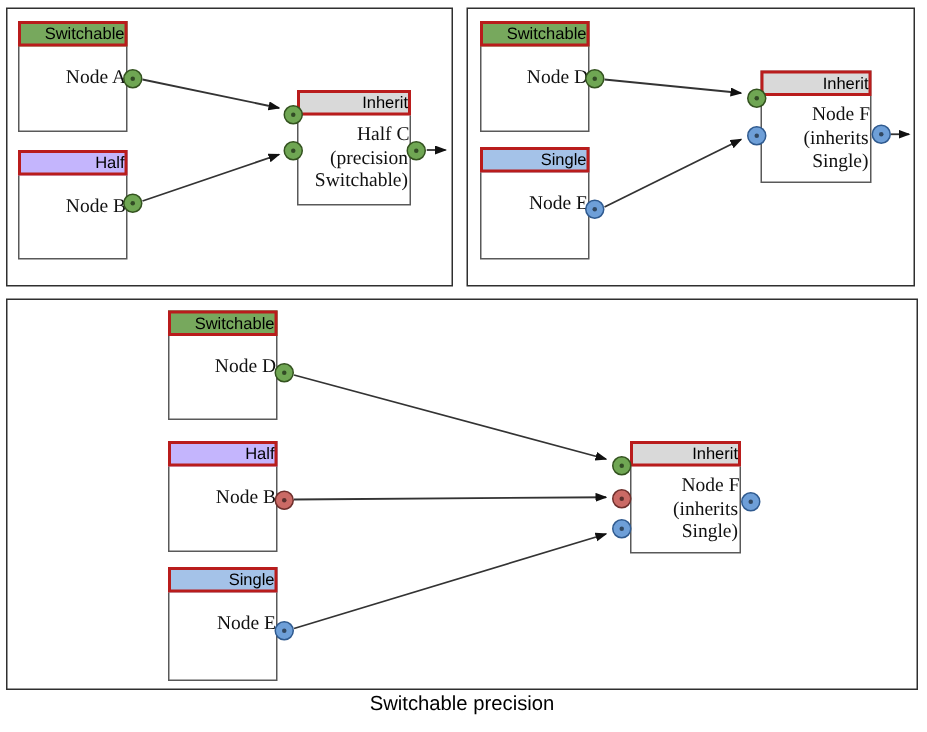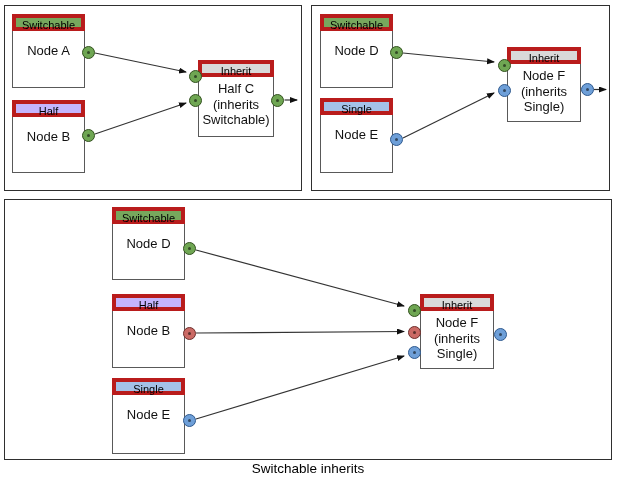--- a/index.html
+++ b/index.html
@@ -9,30 +9,30 @@
     overflow:hidden;
   }
   .panel{
     position:absolute;border:1.5px solid #2f2f2f;background:#ffffff;box-sizing:border-box;
   }
   .node{
     position:absolute;background:#ffffff;border:1px solid #595959;box-sizing:border-box;z-index:2;
   }
   .node .hdr{
     position:absolute;top:-1px;left:-1px;right:-1px;height:17px;
-    border:4px solid #b91c1c;box-sizing:border-box;
-    text-align:center;font-size:11px;line-height:14px;color:#000;
+    border:2px solid #b91c1c;box-sizing:border-box;
+    text-align:right;font-size:11px;line-height:14px;color:#000;
   }
   .hdr.switchable{background:#77a85d;}
   .hdr.half{background:#c4b5fd;}
   .hdr.single{background:#a4c2e8;}
   .hdr.inherit{background:#d9d9d9;}
   .node .body{
     position:absolute;top:16px;left:0;right:0;bottom:0;
-    text-align:center;font-size:13px;line-height:15.5px;
+    text-align:right;font-size:13px;line-height:15.5px;font-family:Liberation Serif, serif;
   }
   .node .title{margin-top:12px;}
   .node.inheritnode .title{margin-top:4px;}
   .node .sub{padding:0 1px;}
   .port{
     position:absolute;width:13px;height:13px;border-radius:50%;z-index:6;
     display:flex;align-items:center;justify-content:center;box-sizing:border-box;
   }
   .port.green{background:#6fa653;border:1px solid #33521f;}
   .port.red{background:#cb6a65;border:1px solid #6e2f2c;}
@@ -60,21 +60,21 @@
 <div class="node" style="left:12px;top:100px;width:73px;height:73px;">
   <div class="hdr half">Half</div>
   <div class="body">
       <div class="title">Node B</div>
     </div>
 </div>
 <div class="node inheritnode" style="left:198px;top:60px;width:76px;height:77px;">
   <div class="hdr inherit">Inherit</div>
   <div class="body">
     <div class="title">Half C</div>
-    <div class="sub">(inherits Switchable)</div>
+    <div class="sub">(precision Switchable)</div>
   </div>
 </div>
 <span class="port green" style="left:82px;top:45.5px;">
     <span class="dot"></span>
   </span>
 <span class="port green" style="left:81.5px;top:128.5px;">
     <span class="dot"></span>
   </span>
 <span class="port green" style="left:188.5px;top:69.5px;">
     <span class="dot"></span>
@@ -181,13 +181,13 @@
 
   <line x1="403" y1="53" x2="494" y2="62" stroke="#333" stroke-width="1.2" marker-end="url(#ah)"></line>
   <line x1="403" y1="138" x2="494" y2="93" stroke="#333" stroke-width="1.2" marker-end="url(#ah)"></line>
   <line x1="594" y1="89.5" x2="606" y2="89.5" stroke="#333" stroke-width="1.2" marker-end="url(#ah)"></line>
 
   <line x1="196" y1="250" x2="404" y2="306" stroke="#333" stroke-width="1.2" marker-end="url(#ah)"></line>
   <line x1="196" y1="333" x2="404" y2="331.5" stroke="#333" stroke-width="1.2" marker-end="url(#ah)"></line>
   <line x1="196" y1="419" x2="404" y2="356" stroke="#333" stroke-width="1.2" marker-end="url(#ah)"></line>
 </svg>
 
-<div class="caption">Switchable inherits</div>
+<div class="caption">Switchable precision</div>
 
 </body></html>

